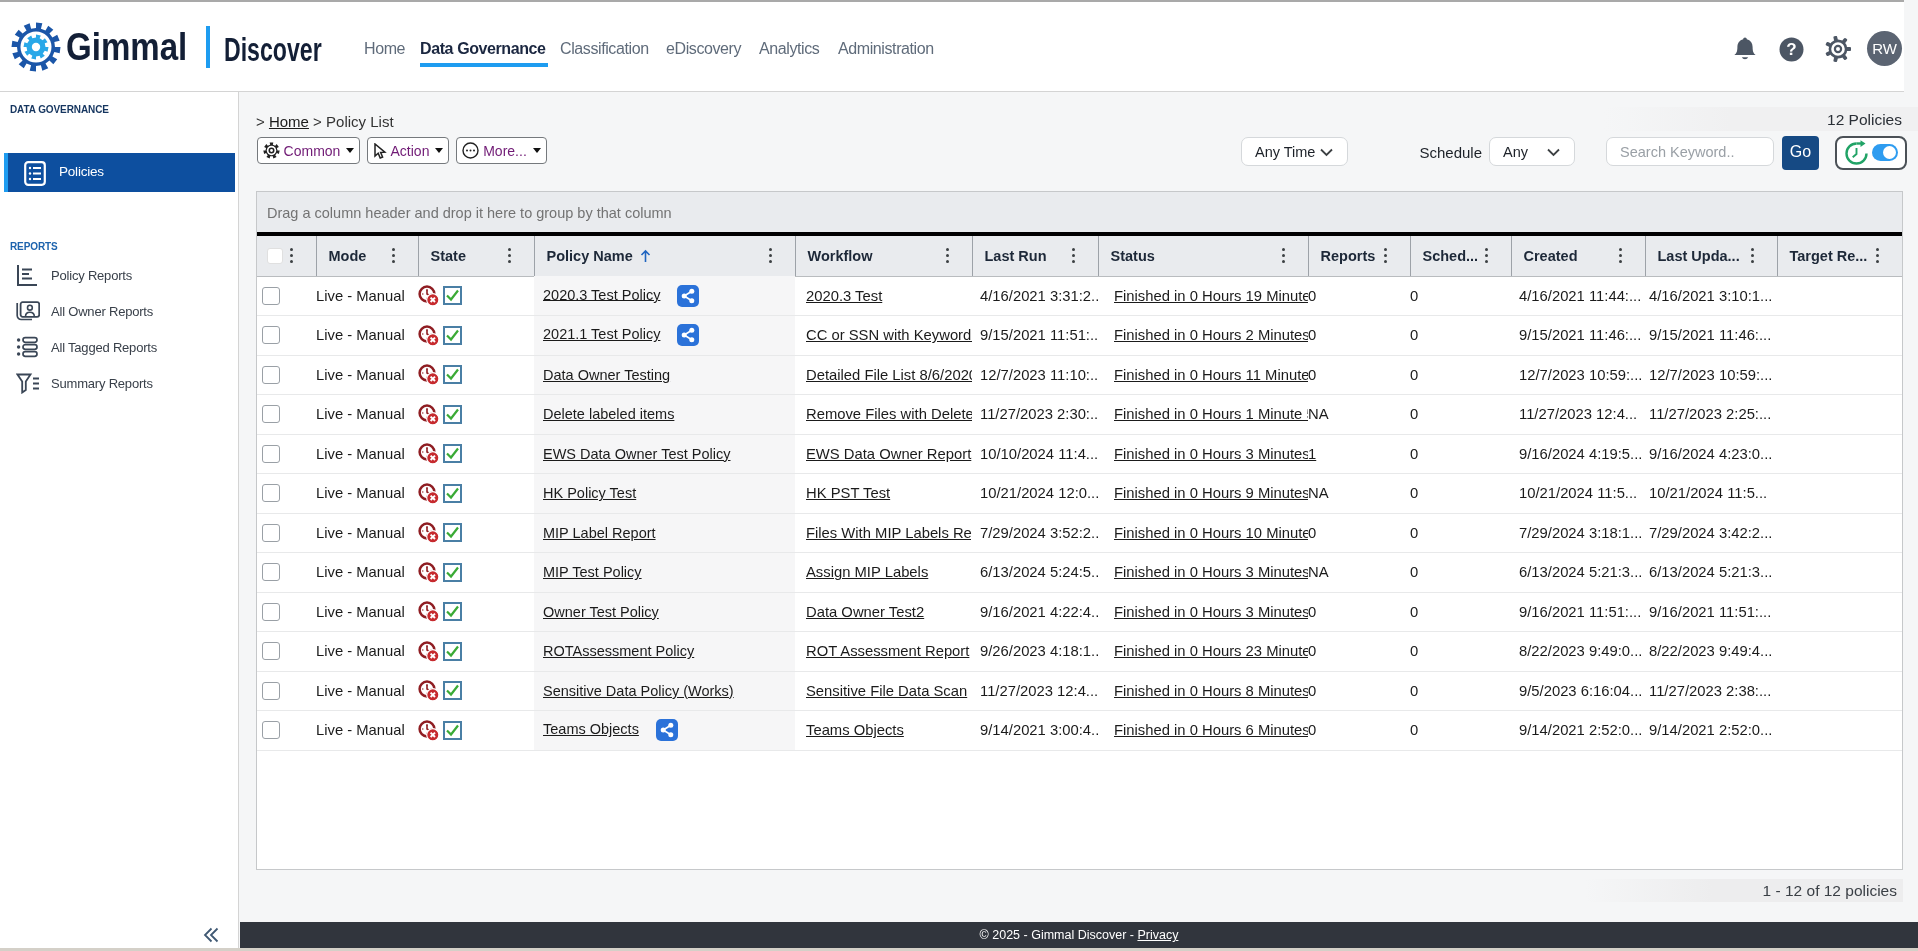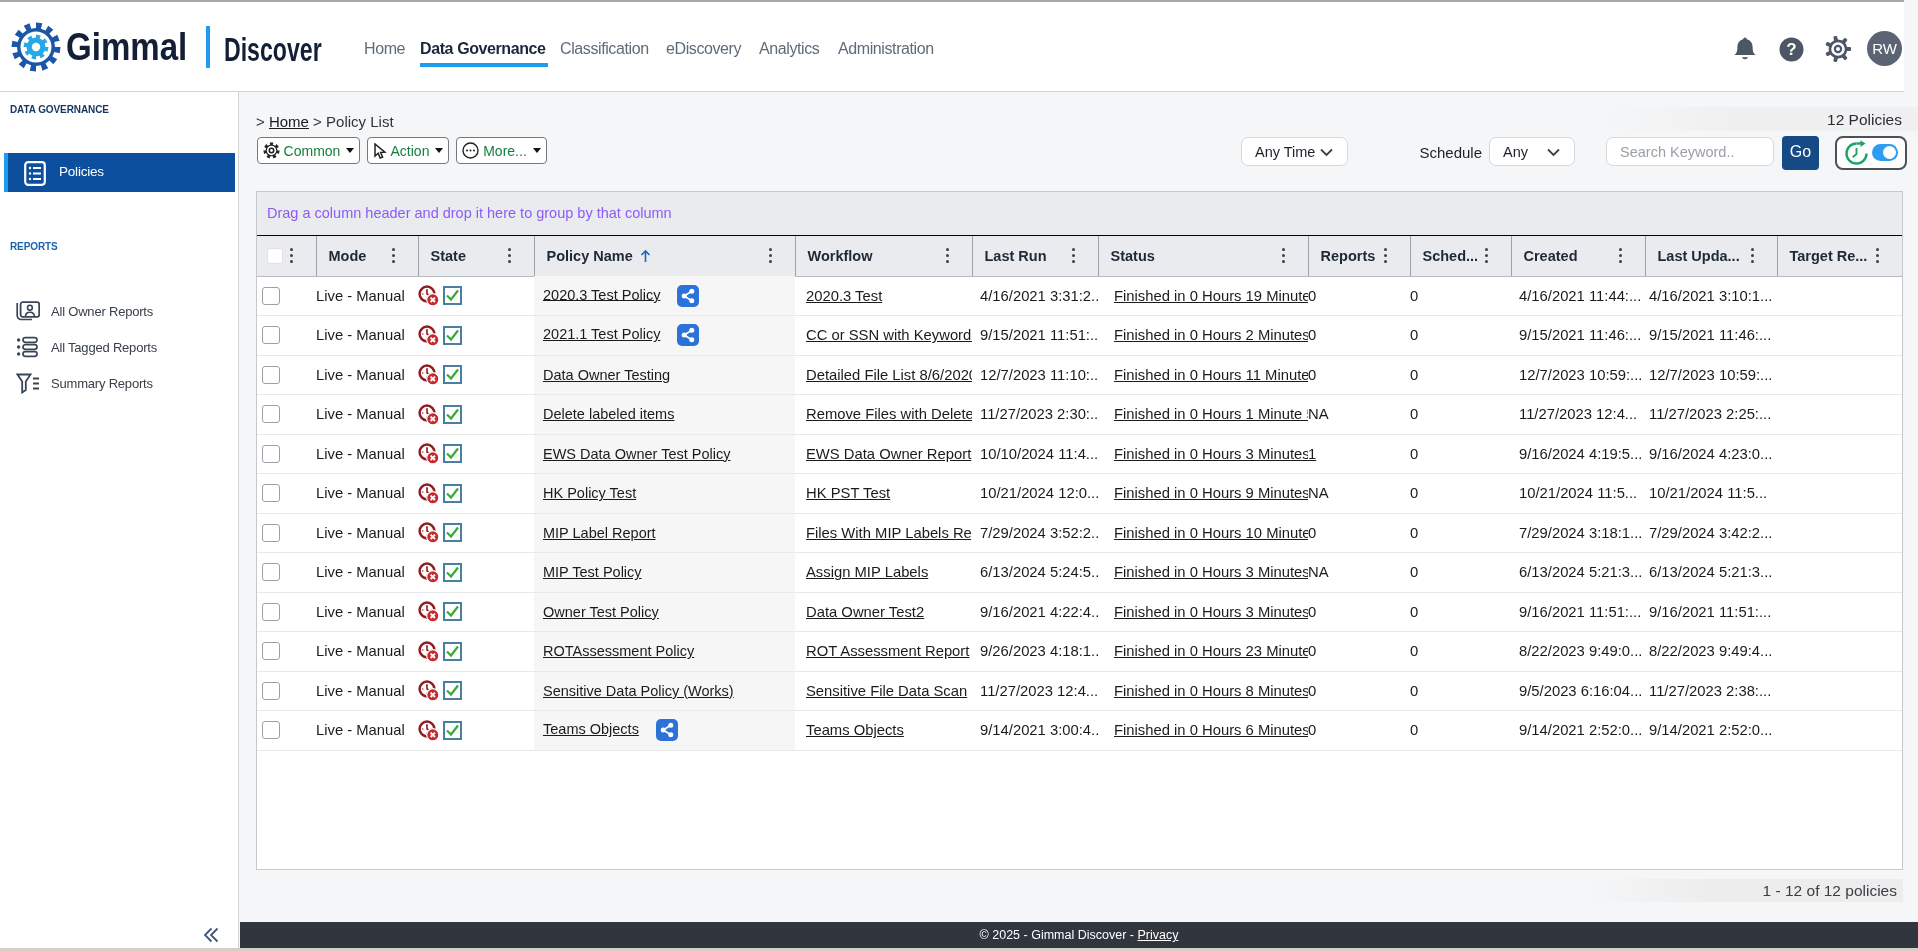--- a/index.html
+++ b/index.html
@@ -20,33 +20,33 @@
 .sb-label { position:absolute; left:10px; font-size:10px; font-weight:bold; letter-spacing:-0.1px; }
 .sb-item { position:absolute; left:0; width:239px; height:38px; display:flex; align-items:center; color:#39404a; font-size:13px; letter-spacing:-0.2px; }
 .sb-item svg { position:absolute; left:16px; }
 .sb-item .t { position:absolute; left:51px; }
 #sb-active { position:absolute; left:4px; top:153px; width:231px; height:39px; background:#0d4f9f; border-left:4px solid #1e9cf0; }
 #sb-active .t { position:absolute; left:51px; top:11px; color:#fff; font-size:13.5px; letter-spacing:-0.2px; }
 #sb-active svg { position:absolute; left:16px; top:8px; }
 
 #crumb { position:absolute; left:256px; top:113px; font-size:15px; color:#333; }
 #crumb a { color:#333; }
-.btn { position:absolute; top:137px; height:27px; background:#fff; border:1px solid #75797d; border-radius:4px; font-size:14px; color:#15803d; display:flex; align-items:center; gap:4px; }
+.btn { position:absolute; top:137px; height:27px; background:#fff; border:1px solid #75797d; border-radius:4px; font-size:14px; color:#701a75; display:flex; align-items:center; gap:4px; }
 .caret { width:0; height:0; border-left:4.5px solid transparent; border-right:4.5px solid transparent; border-top:5.5px solid #111; margin-left:2px; }
 .flab { position:absolute; top:144px; font-size:15px; color:#1c2128; }
 .dd { position:absolute; top:137px; height:29px; background:#fff; border:1px solid #d5d8db; border-radius:7px; font-size:14.5px; color:#1c2128; }
 .dd .v { position:absolute; left:13px; top:6px; }
 #search { position:absolute; left:1606px; top:137px; width:168px; height:29px; background:#fff; border:1px solid #d5d8db; border-radius:7px; font-size:14.5px; color:#9aa0a6; padding:6px 0 0 13px; }
 #gobtn { position:absolute; left:1782px; top:136px; width:37px; height:34px; background:#164a84; border-radius:4px; color:#fff; font-size:16px; text-align:center; padding-top:7px; }
 #togglebox { position:absolute; left:1835px; top:136px; width:72px; height:34px; background:#fff; border:2px solid #4b5157; border-radius:8px; }
 #npol { position:absolute; left:1604px; top:107px; width:318px; height:24px; background:linear-gradient(to right, rgba(240,240,241,0), #f0f0f1 40%); }
 #npol span { position:absolute; right:20px; top:4px; font-size:15.5px; color:#2a2f36; }
 
 #grid { position:absolute; left:256px; top:191px; width:1647px; height:679px; background:#fff; border:1px solid #c6c8ca; }
-#gpanel { position:absolute; left:0; top:0; width:1645px; height:44px; background:#e9ebee; border-bottom:1px solid #000000; font-size:14.5px; color:#8b5cf6; }
+#gpanel { position:absolute; left:0; top:0; width:1645px; height:44px; background:#e9ebee; border-bottom:4px solid #000000; font-size:14.5px; color:#737373; }
 #gpanel span { position:absolute; left:10px; top:13px; font-size:14.5px; }
 table { border-collapse:collapse; table-layout:fixed; width:1645px; }
 #thead { position:absolute; left:0; top:44px; }
 th { background:#e9ebee; height:40px; border-right:1px solid #9da2a8; border-bottom:1px solid #b9bcbf; font-size:14.5px; color:#1d2838; font-weight:bold; text-align:left; position:relative; padding:0 0 0 12px; white-space:nowrap; overflow:hidden; }
 th:last-child { border-right:none; }
 .dots { position:absolute; right:23px; top:12px; width:3px; }
 .dots i { display:block; width:3px; height:3px; border-radius:50%; background:#3c4043; margin-bottom:3px; }
 #tbody { position:absolute; left:0; top:84px; }
 td { height:39.5px; border-bottom:1px solid #e8e9ea; font-size:14.8px; color:#1b1b1b; white-space:nowrap; overflow:hidden; padding:0; vertical-align:middle; }
 td.pn { background:#f6f6f7; padding-left:9px; } td.pn a { font-size:14.5px; }
@@ -97,20 +97,27 @@
       <rect x="11.1" y="-0.2" width="3.8" height="5.2" rx="1.2" fill="#4c5664" transform="rotate(347.14285714285717 13 13)"></rect>
       <rect x="11.1" y="-0.2" width="3.8" height="5.2" rx="1.2" fill="#4c5664" transform="rotate(398.57142857142856 13 13)"></rect>
       <circle cx="13" cy="13" r="3.1" fill="#fff" stroke="#4c5664" stroke-width="2.2"></circle>
     </svg>
   <div id="avatar">RW</div>
 </div>
 
 <div id="sidebar">
   <div class="sb-label" style="top:12px;color:#15355f">DATA GOVERNANCE</div>
   <div class="sb-label" style="top:149px;color:#1d63ad">REPORTS</div>
+  <div class="sb-item" style="top:164px">
+      <svg width="22" height="22" viewBox="0 0 22 22">
+        <path d="M2 1 L2 21 L21 21" fill="none" stroke="#3a4656" stroke-width="2"></path>
+        <path d="M6 5.5 L16 5.5 M6 10 L13 10 M6 14.5 L16 14.5" stroke="#3a4656" stroke-width="1.9"></path>
+      </svg>
+      <span class="t">Policy Reports</span>
+    </div>
   <div class="sb-item" style="top:200px">
       <svg width="24" height="21" viewBox="0 0 24 21">
         <path d="M1.2 2 L1.2 14.5 A4 4 0 0 0 5.2 18.5 L16 18.5" fill="none" stroke="#3a4656" stroke-width="1.7"></path>
         <rect x="4.6" y="1.2" width="18.6" height="14.6" rx="2" fill="none" stroke="#3a4656" stroke-width="1.8"></rect>
         <circle cx="13.9" cy="6.7" r="2.4" fill="none" stroke="#3a4656" stroke-width="1.6"></circle>
         <path d="M9.5 15.5 C9.5 12.3 11.7 11.2 13.9 11.2 C16.1 11.2 18.3 12.3 18.3 15.5" fill="none" stroke="#3a4656" stroke-width="1.6"></path>
       </svg>
       <span class="t">All Owner Reports</span>
     </div>
   <div class="sb-item" style="top:236px">

